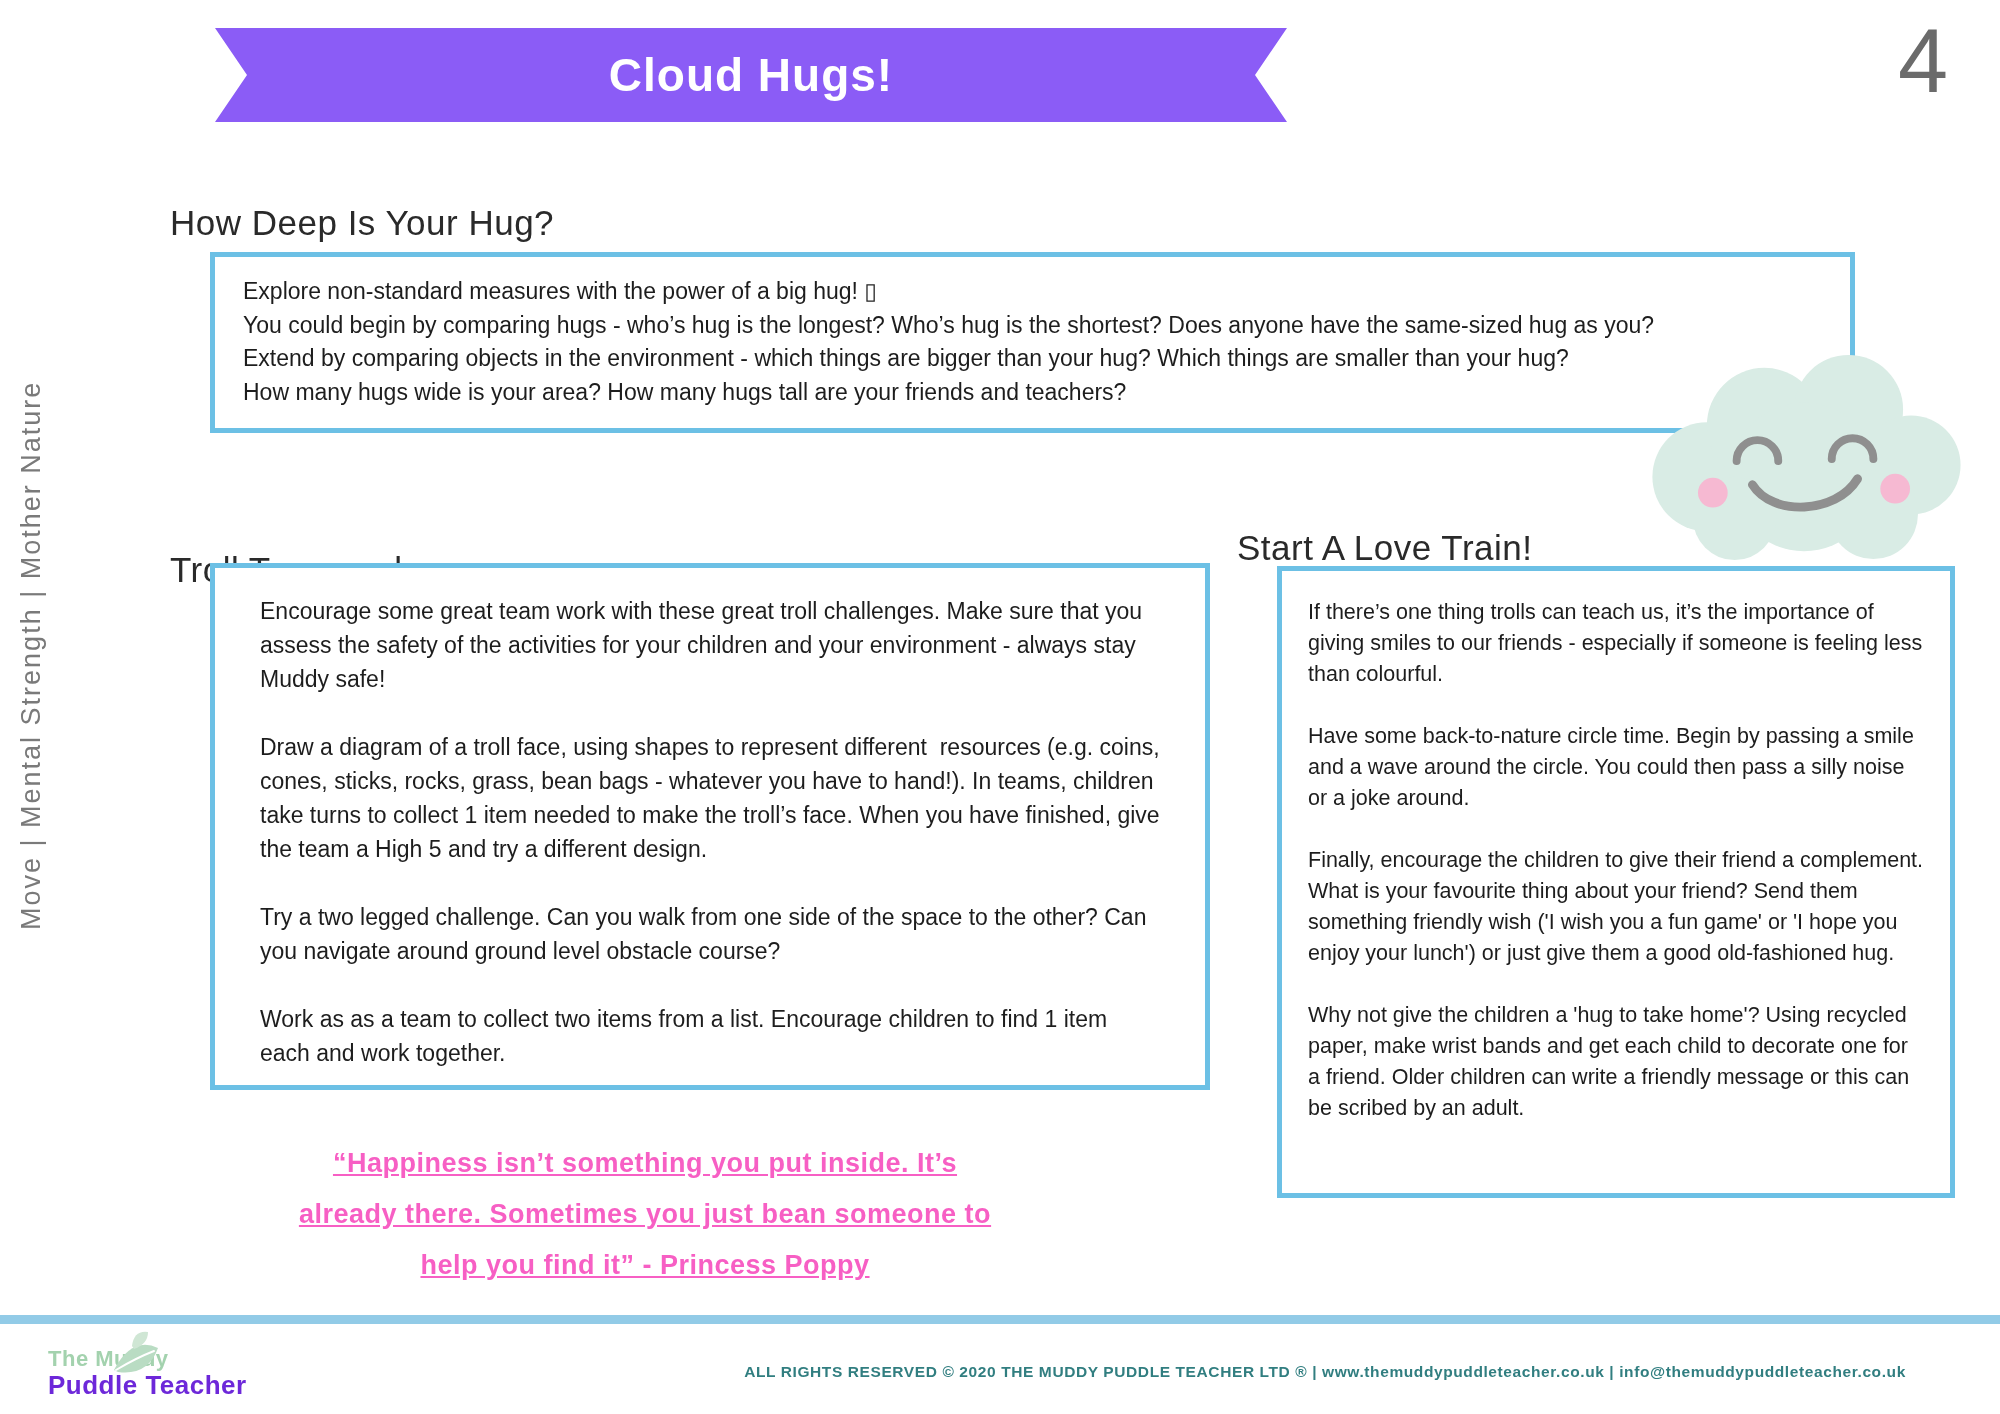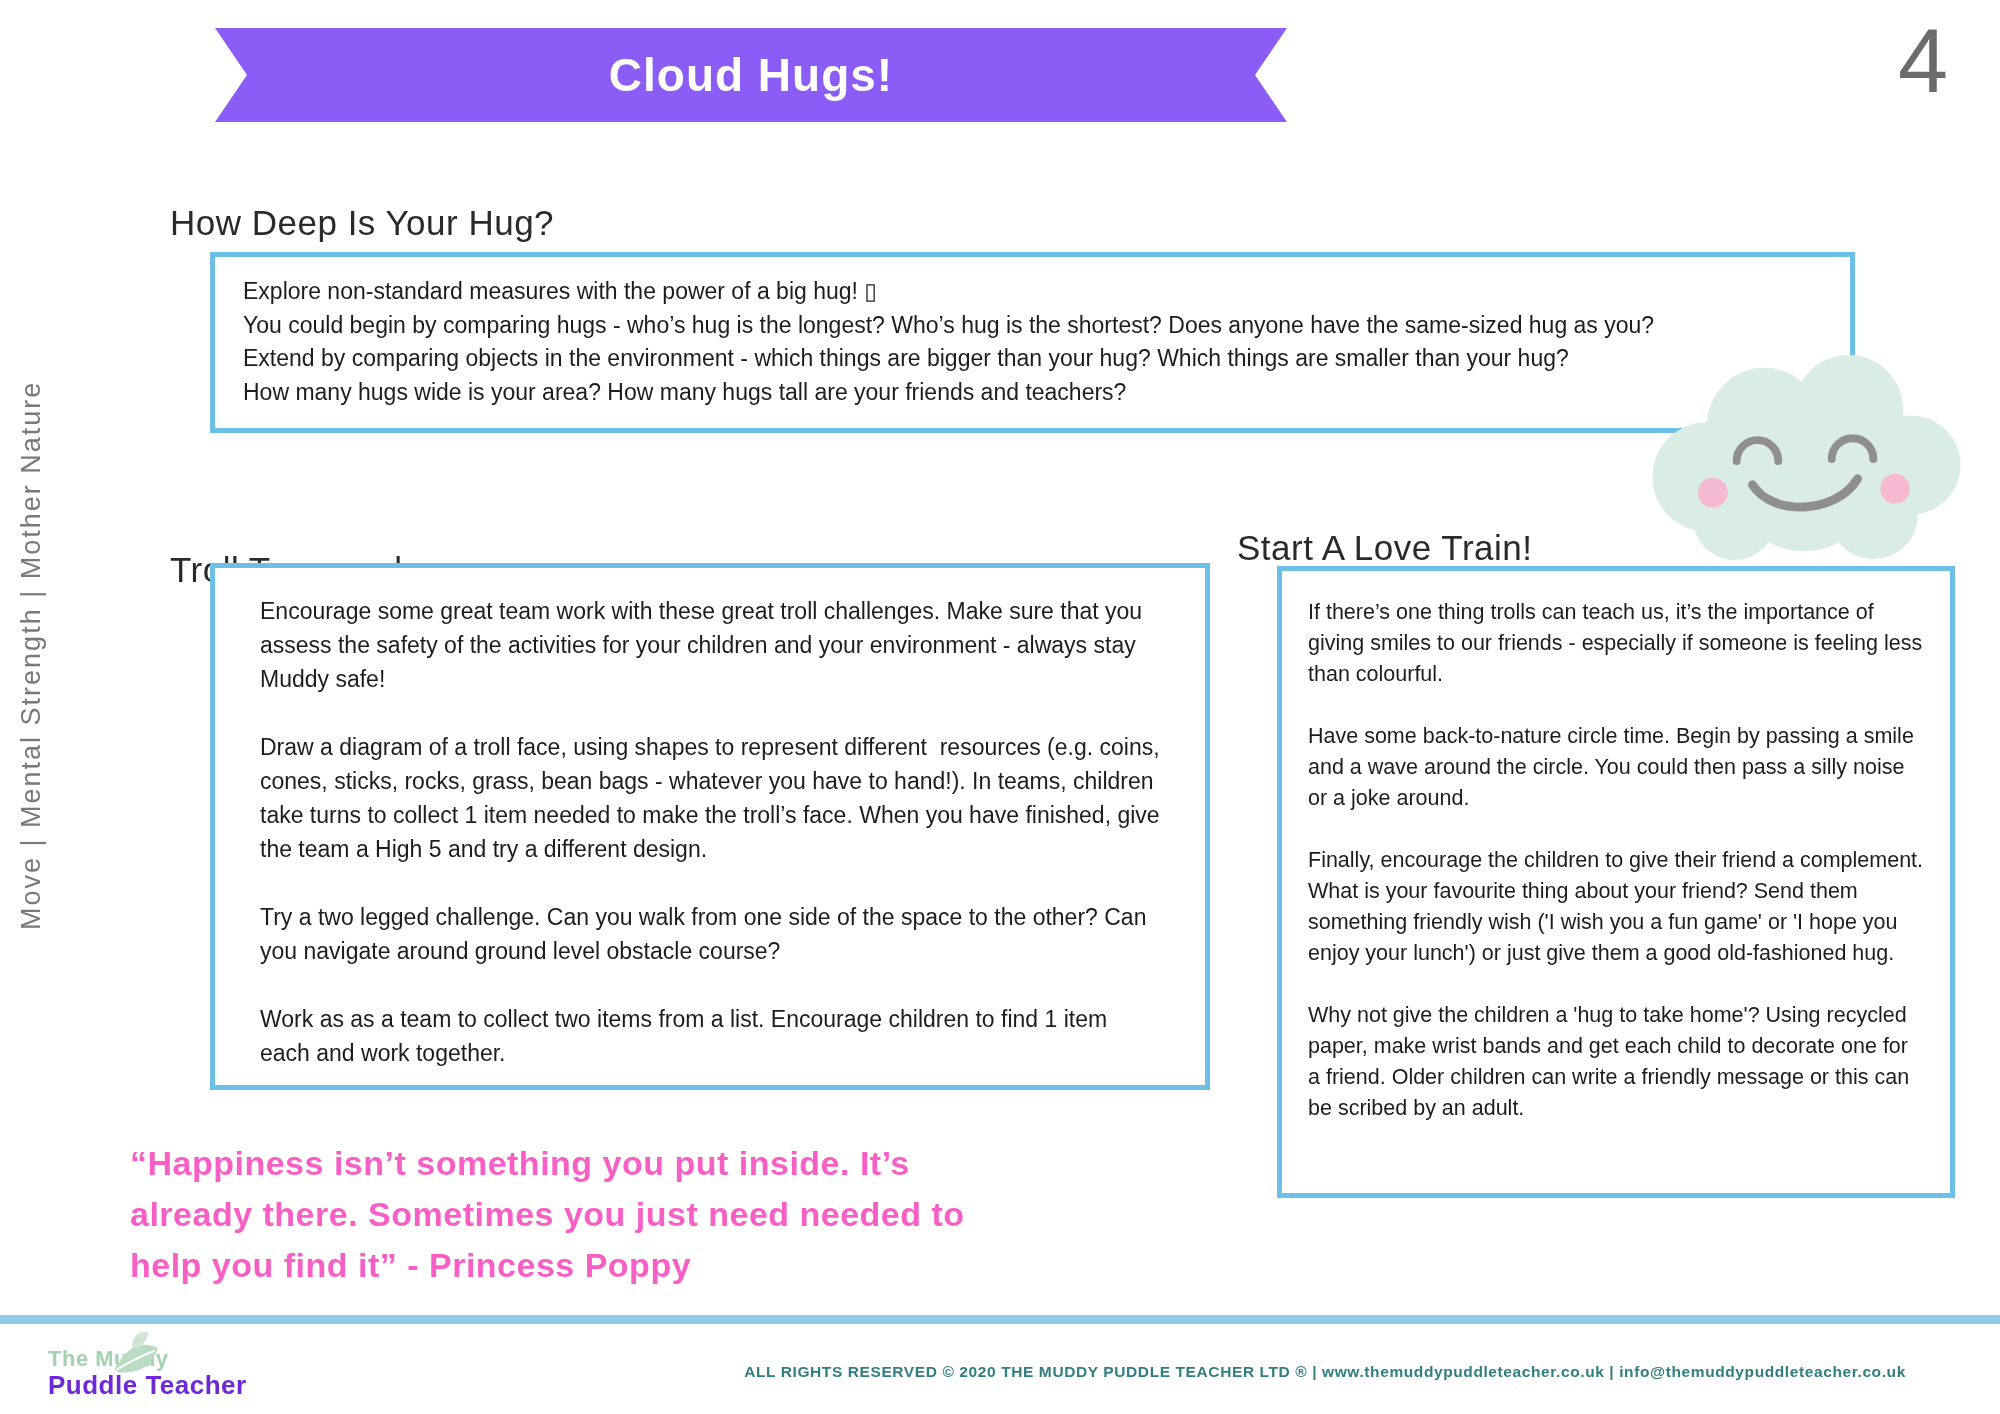--- a/index.html
+++ b/index.html
@@ -43,22 +43,22 @@
   .box-love  { left:1237px; top:566px; width:678px;  height:632px; padding:26px 26px; font-size:21.5px; line-height:31px; }
 
   .para { white-space:pre-wrap; }
   .box-troll .para + .para { margin-top:34px; }
   .box-love  .para + .para { margin-top:31px; }
 
   
   .cloud { position:absolute; left:1645px; top:348px; width:318px; height:218px; z-index:3; }
 
   .quote {
-    position:absolute; left:130px; top:1138px; width:1030px; text-align:left;
-    color:#f75fc4; font-weight:700; font-size:34px; line-height:51px; letter-spacing:0.5px;
+    position:absolute; left:130px; top:1138px; width:1030px; text-align:center;
+    color:#f75fc4; font-weight:700; font-size:27px; line-height:51px; letter-spacing:0.5px;text-decoration:underline;
   }
 
   .footer-bar { position:absolute; left:0; top:1315px; width:2000px; height:9px; background:#92cbe7; }
 
   .logo { position:absolute; left:48px; top:1346px; line-height:26px; }
   .logo-line1 { color:#a3d2ae; font-size:22px; font-weight:700; letter-spacing:0.5px; }
   .logo-line2 { color:#6d28d9; font-size:26px; font-weight:700; letter-spacing:0.5px; }
   .logo-leaf { position:absolute; left:92px; top:1328px; }
 
   .rights {
@@ -121,21 +121,21 @@
   <div class="section-heading heading-love">Start A Love Train!</div>
   <div class="box box-love">
     <div class="para">If there’s one thing trolls can teach us, it’s the importance of giving smiles to our friends - especially if someone is feeling less than colourful.</div>
     <div class="para">Have some back-to-nature circle time. Begin by passing a smile and a wave around the circle. You could then pass a silly noise or a joke around.</div>
     <div class="para">Finally, encourage the children to give their friend a complement. What is your favourite thing about your friend? Send them something friendly wish ('I wish you a fun game' or 'I hope you enjoy your lunch') or just give them a good old-fashioned hug.</div>
     <div class="para">Why not give the children a 'hug to take home'? Using recycled paper, make wrist bands and get each child to decorate one for a friend. Older children can write a friendly message or this can be scribed by an adult.</div>
   </div>
 
   <div class="quote">
     <div>“Happiness isn’t something you put inside. It’s</div>
-    <div>already there. Sometimes you just need needed to</div>
+    <div>already there. Sometimes you just bean someone to</div>
     <div>help you find it” - Princess Poppy</div>
   </div>
 
   <div class="footer-bar"></div>
 
   <div class="logo">
     <div class="logo-line1">The Muddy</div>
     <div class="logo-line2">Puddle Teacher</div>
   </div>
   <div class="logo-leaf">

